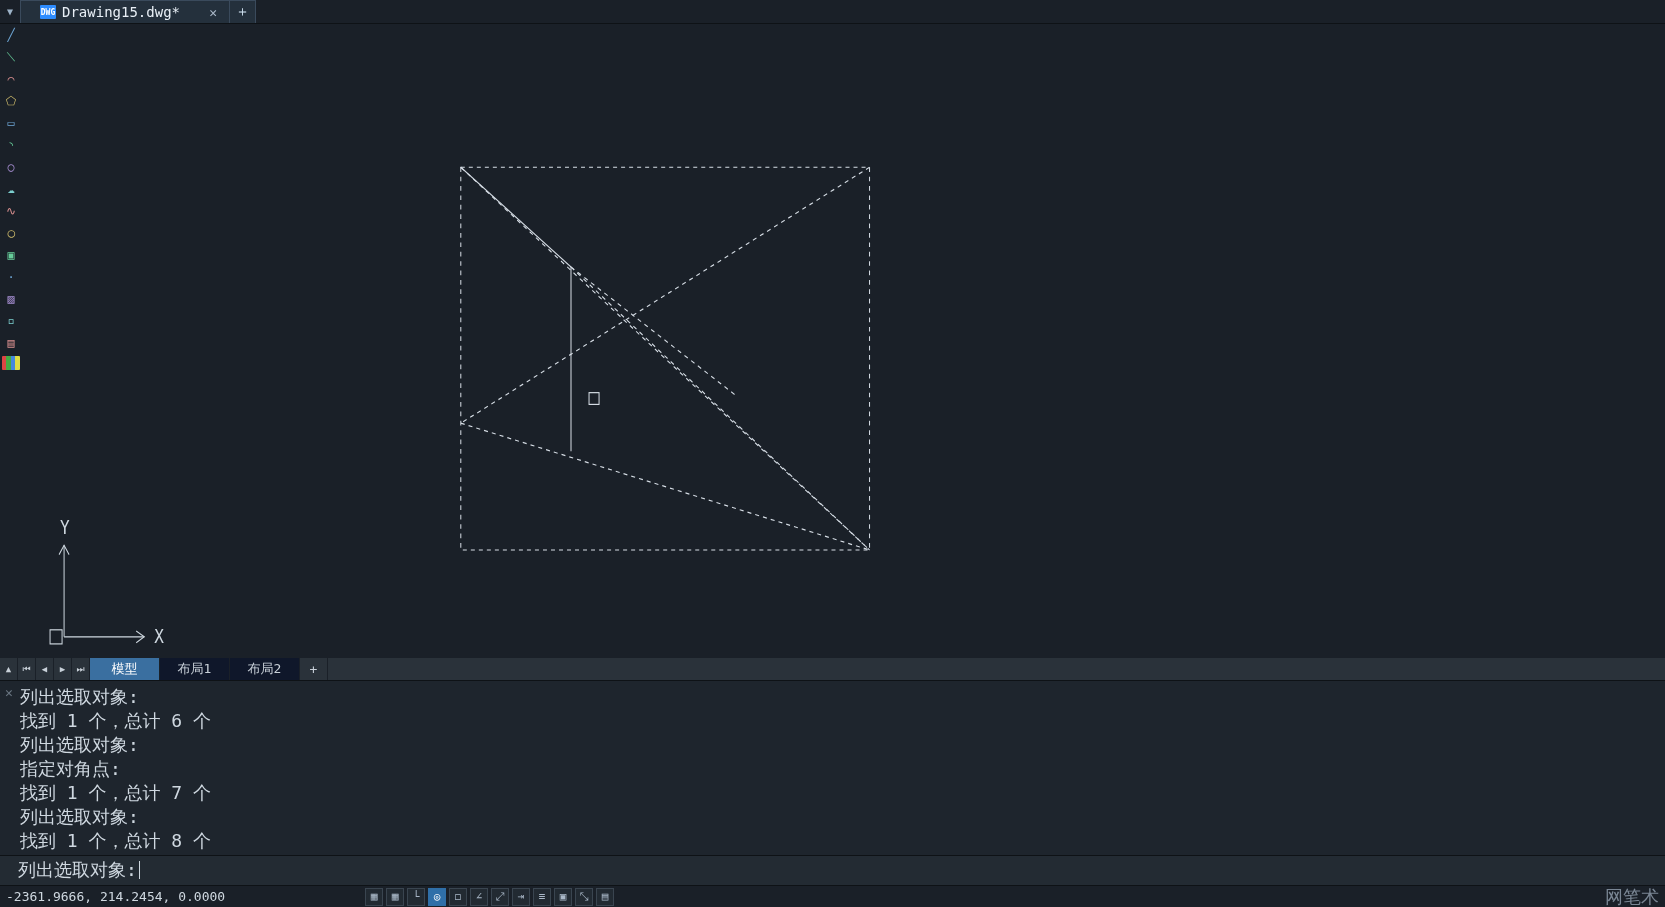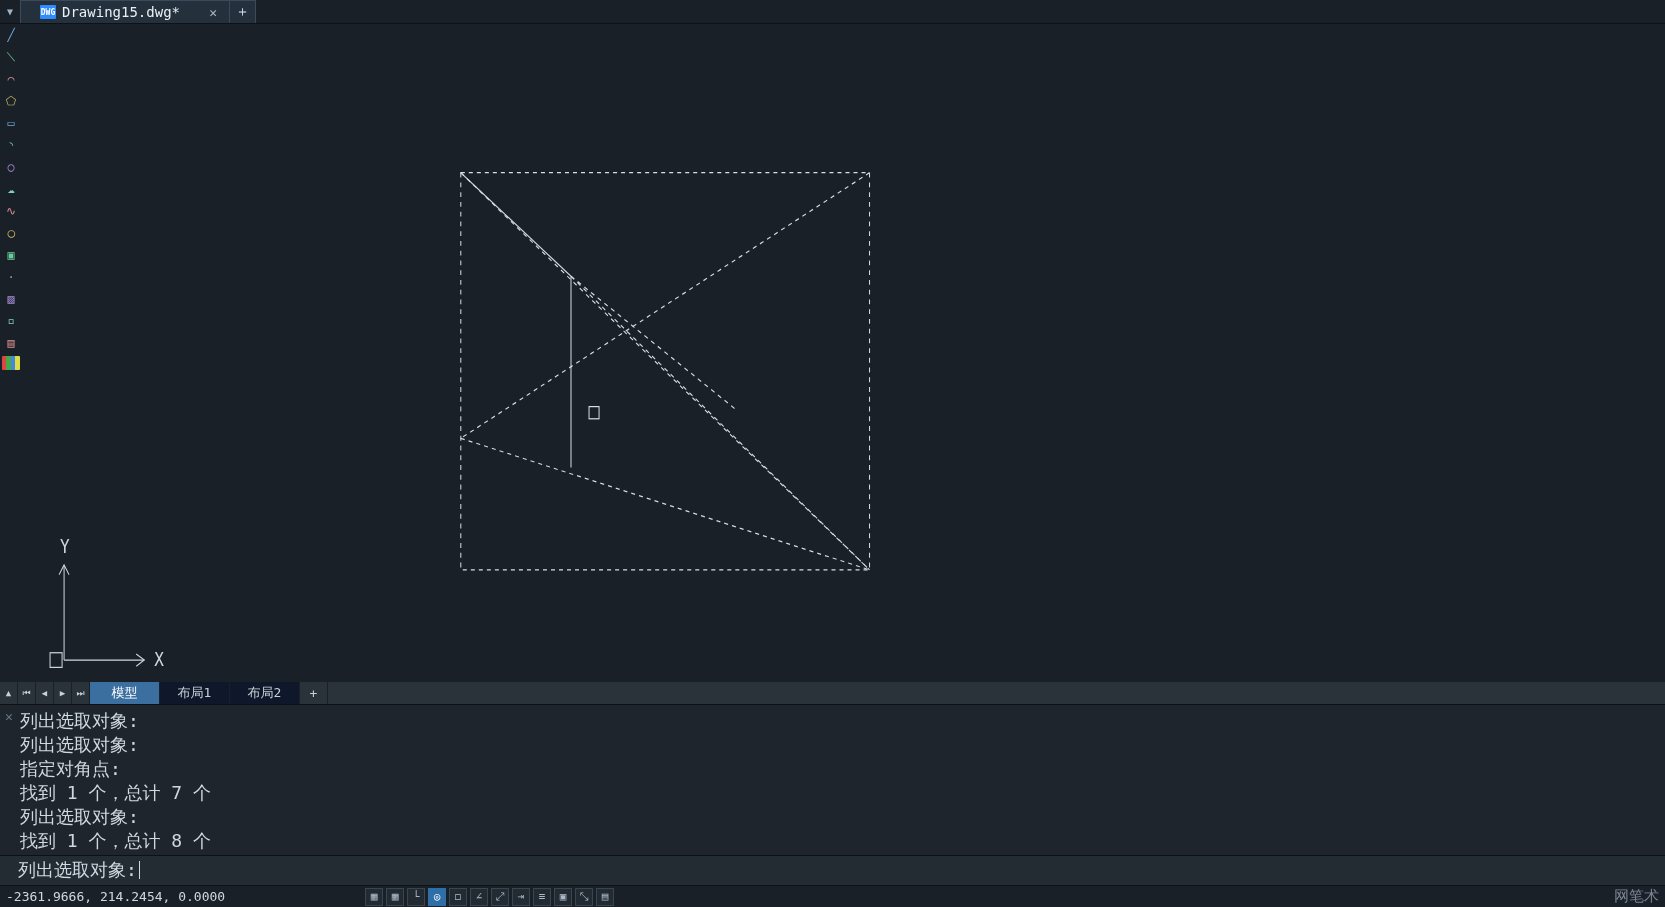--- a/index.html
+++ b/index.html
@@ -224,21 +224,21 @@
   border: 1px solid #3a4550;
   background: #222a32;
   color: #aab8c8;
   font-size: 11px;
   cursor: pointer;
 }
 .statusbar .sbtn.on { background:#2f6fa8; color:#fff; border-color:#2f6fa8; }
 .statusbar .rlabel {
   margin-left: auto;
   color: #7a8694;
-  font-size: 15px;
+  font-size: 18px;
 }
 </style>
 </head>
 <body>
 
 <div class="tabbar">
   <div class="tri">▼</div>
   <div class="doc-tab">
     <span class="dwg-icon">DWG</span>
     <span class="title">Drawing15.dwg*</span>
@@ -303,20 +303,21 @@
   <div class="ltab active">模型</div>
   <div class="ltab">布局1</div>
   <div class="ltab">布局2</div>
   <div class="plus">+</div>
 </div>
 
 <div class="cmdwrap">
   <div class="cmdclose">✕</div>
   <div class="cmdarea" id="cmdhist">
       <div class="line">列出选取对象:</div>
+      <div class="line">找到 1 个，总计 6 个</div>
       <div class="line">列出选取对象:</div>
       <div class="line">指定对角点:</div>
       <div class="line">找到 1 个，总计 7 个</div>
       <div class="line">列出选取对象:</div>
       <div class="line">找到 1 个，总计 8 个</div>
     </div>
 </div>
 
 <div class="cmdinput">
   <span>列出选取对象:</span><span class="caret"></span>

